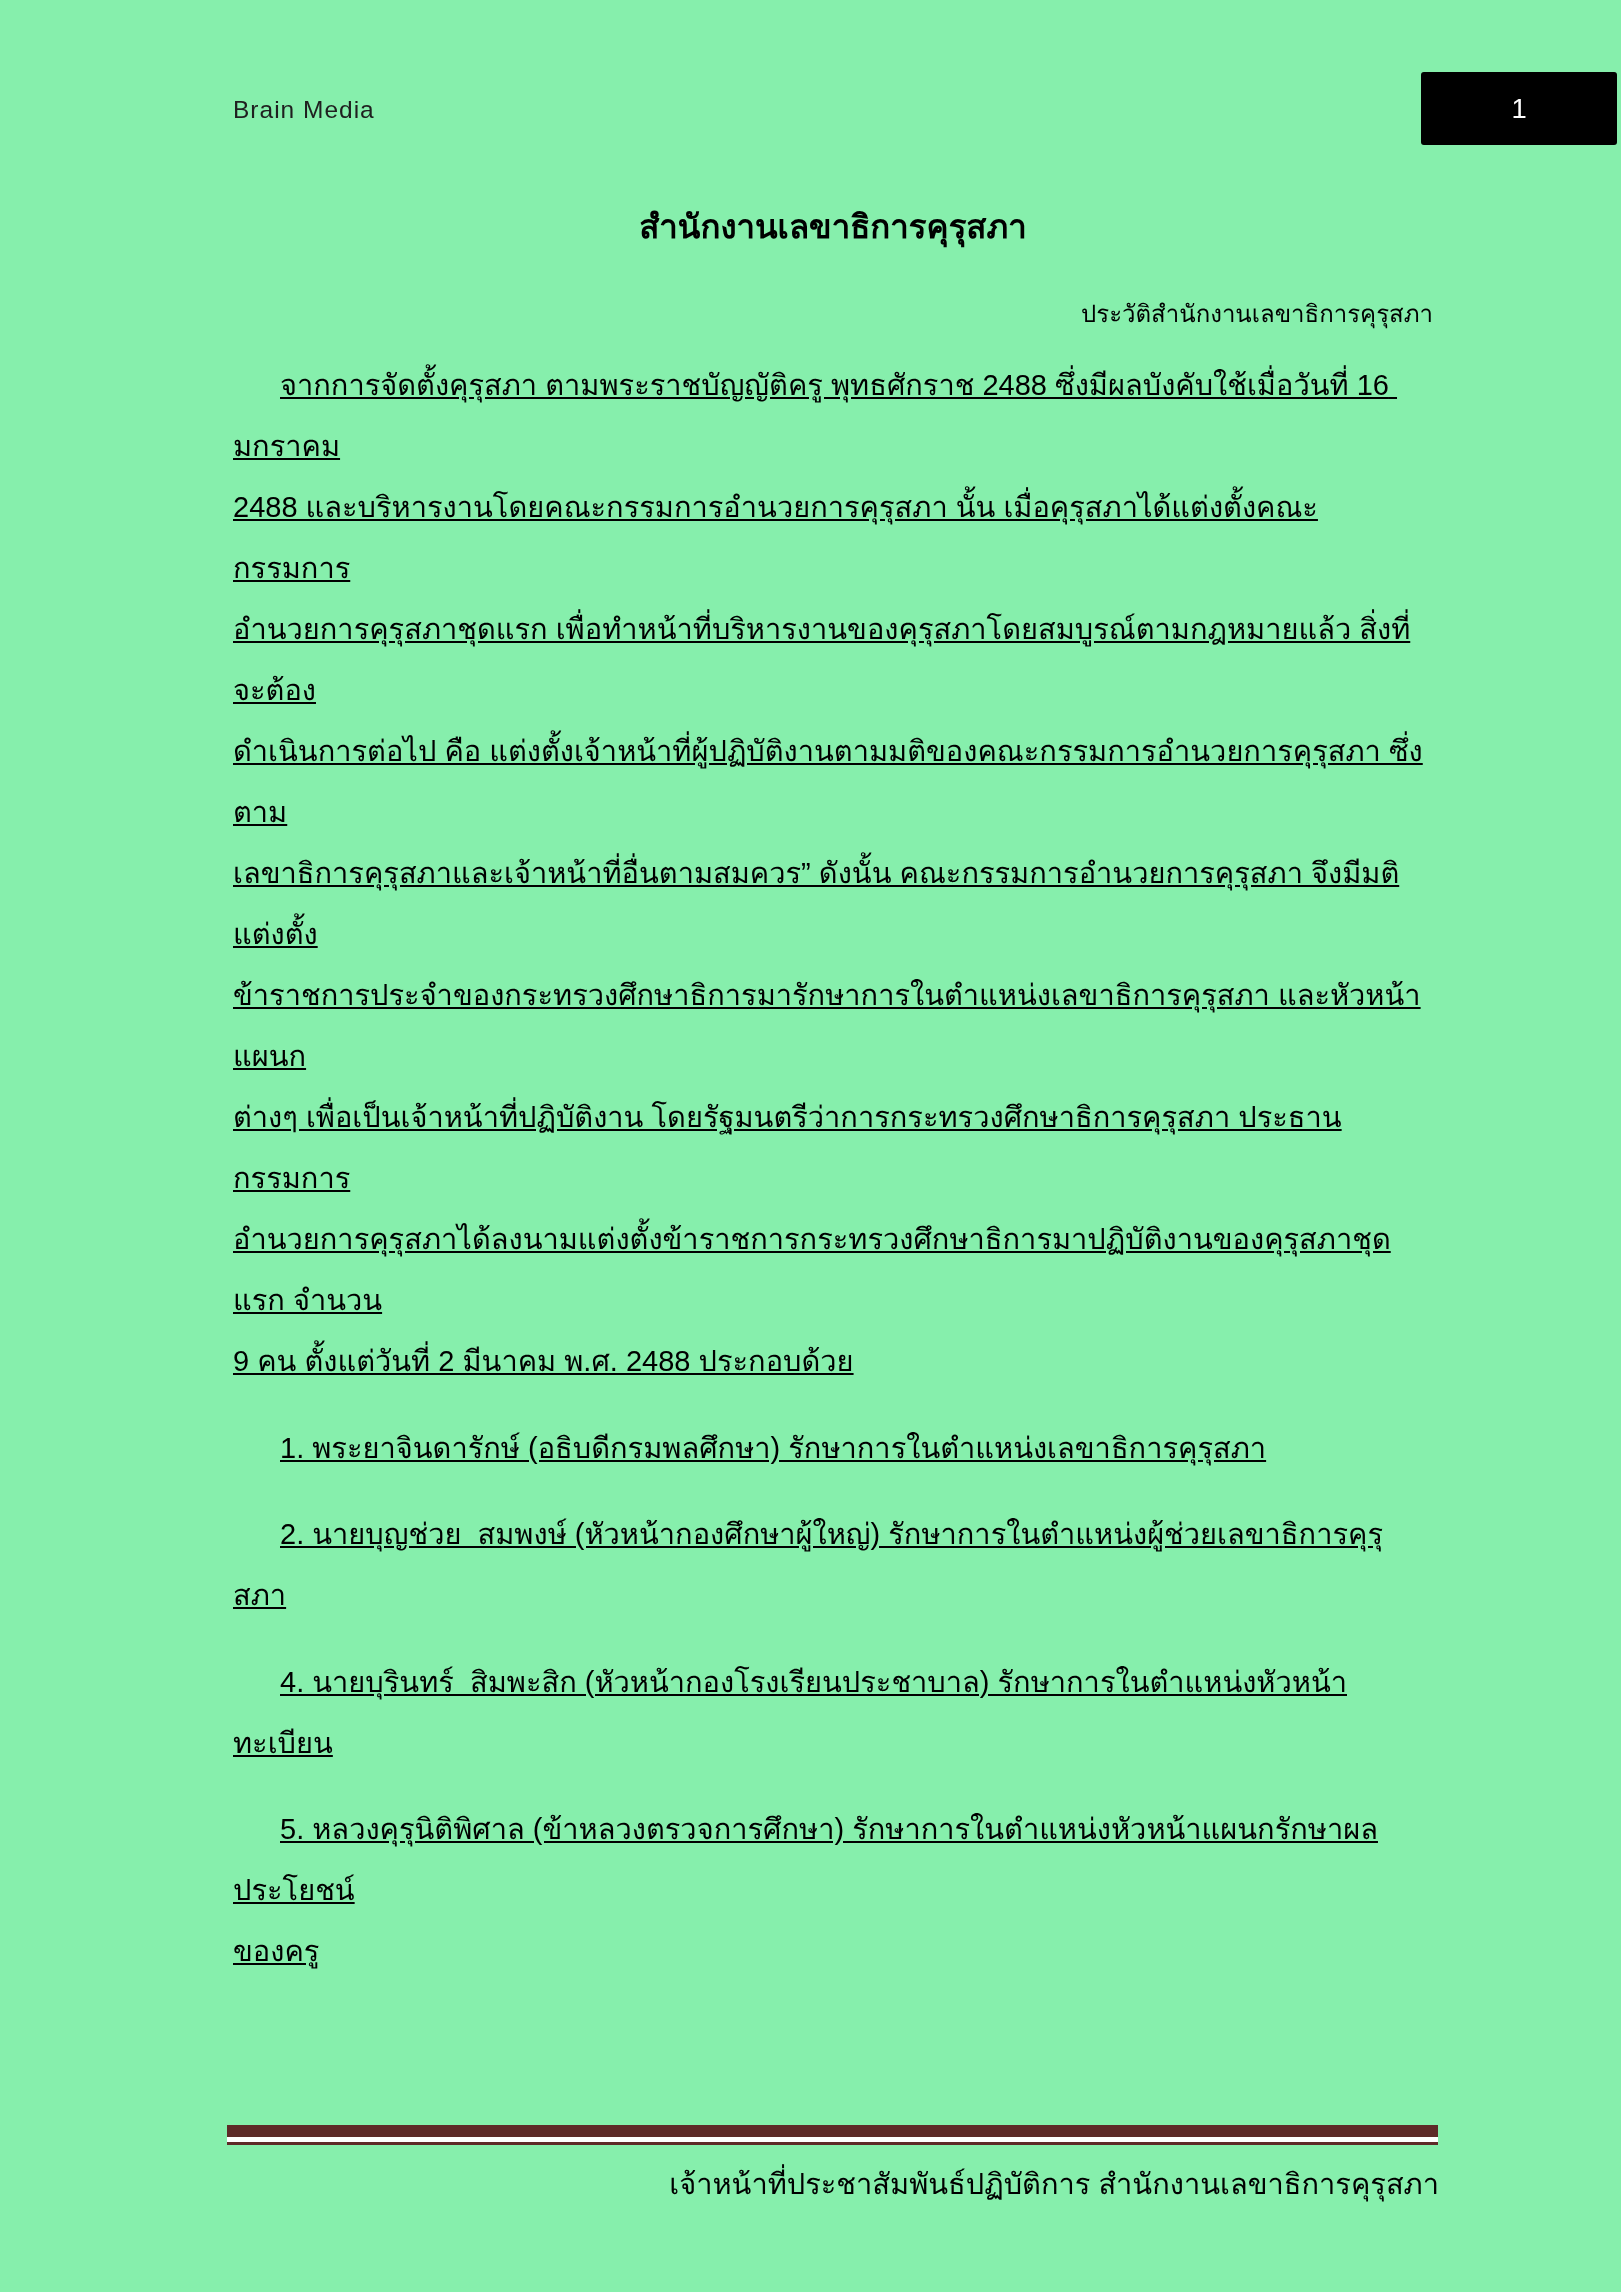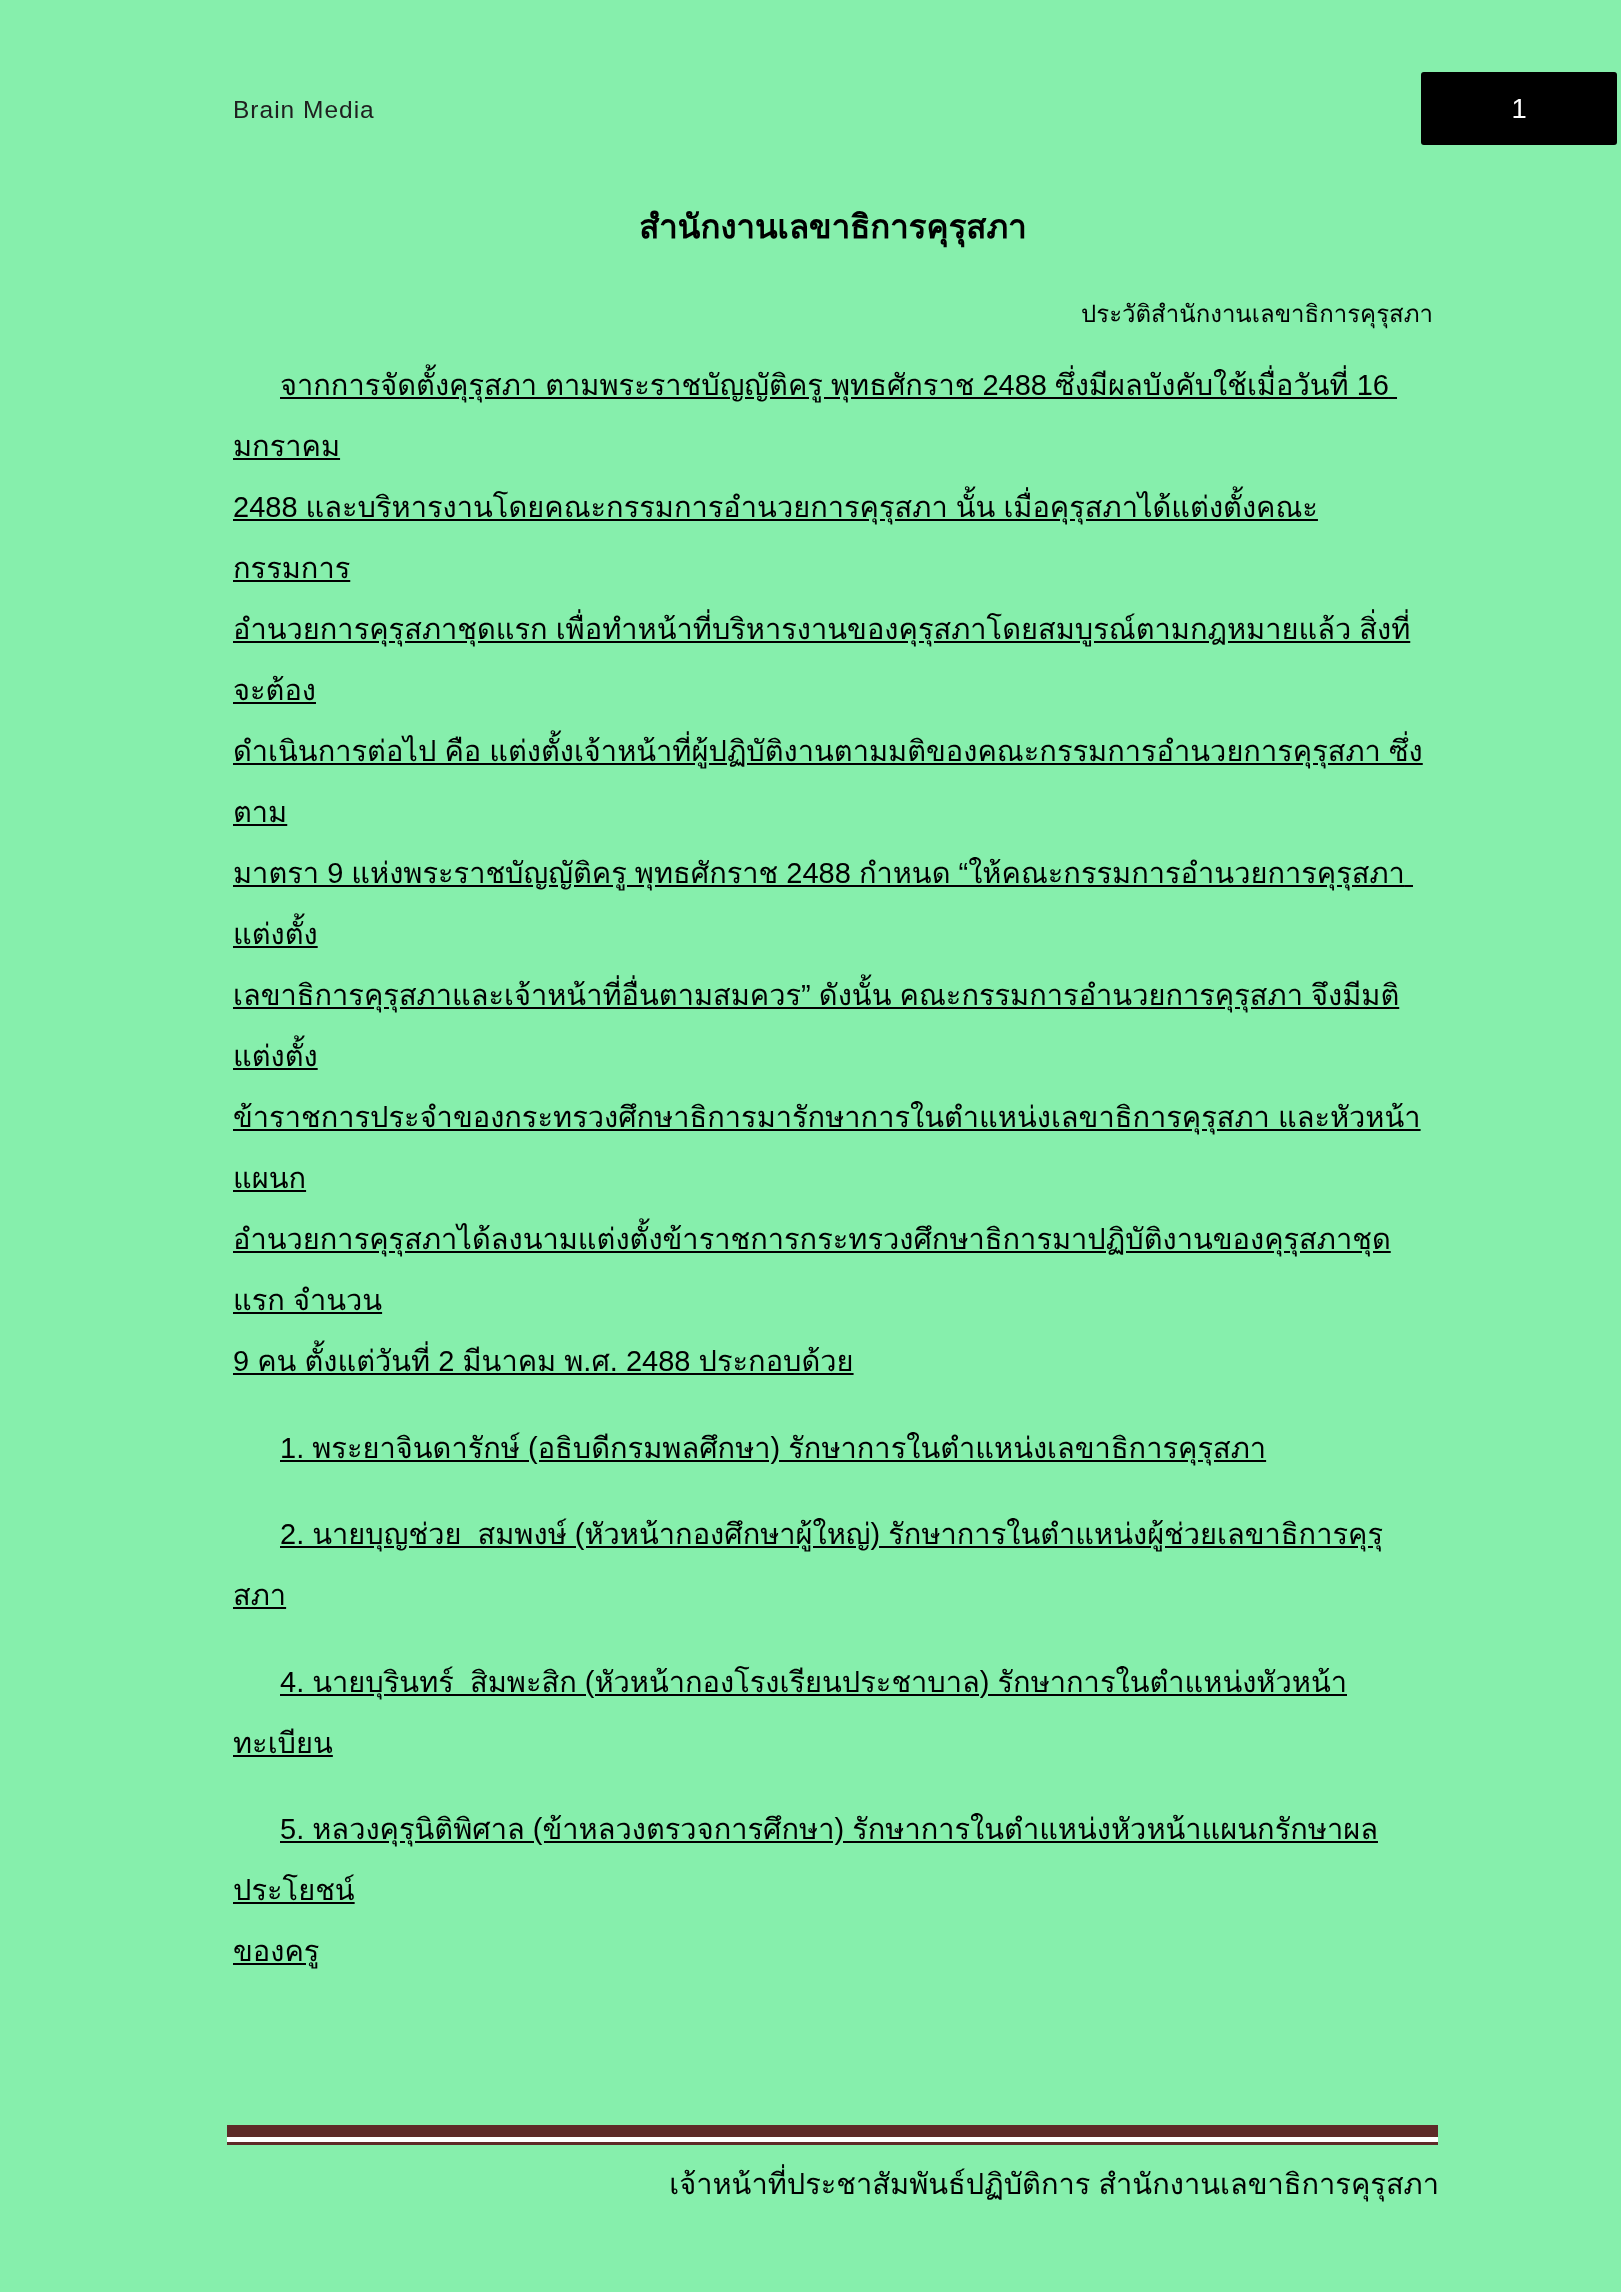--- a/index.html
+++ b/index.html
@@ -110,23 +110,23 @@
 
   <div class="section-heading">ประวัติสำนักงานเลขาธิการคุรุสภา</div>
 
   <div class="content">
 
     <div class="para indent-first">
         <div class="line">จากการจัดตั้งคุรุสภา ตามพระราชบัญญัติครู พุทธศักราช 2488 ซึ่งมีผลบังคับใช้เมื่อวันที่ 16 มกราคม</div>
         <div class="line">2488 และบริหารงานโดยคณะกรรมการอำนวยการคุรุสภา นั้น เมื่อคุรุสภาได้แต่งตั้งคณะกรรมการ</div>
         <div class="line">อำนวยการคุรุสภาชุดแรก เพื่อทำหน้าที่บริหารงานของคุรุสภาโดยสมบูรณ์ตามกฎหมายแล้ว สิ่งที่จะต้อง</div>
         <div class="line">ดำเนินการต่อไป คือ แต่งตั้งเจ้าหน้าที่ผู้ปฏิบัติงานตามมติของคณะกรรมการอำนวยการคุรุสภา ซึ่งตาม</div>
-        <div class="line">มาตรา 9 แห่งพระราชบัญญัติครู พุทธศักราช 2488 กำหนด “ให้คณะกรรมการอำนวยการคุรุสภา แต่งตั้ง</div>
         <div class="line">เลขาธิการคุรุสภาและเจ้าหน้าที่อื่นตามสมควร” ดังนั้น คณะกรรมการอำนวยการคุรุสภา จึงมีมติแต่งตั้ง</div>
         <div class="line">ข้าราชการประจำของกระทรวงศึกษาธิการมารักษาการในตำแหน่งเลขาธิการคุรุสภา และหัวหน้าแผนก</div>
+        <div class="line">ต่างๆ เพื่อเป็นเจ้าหน้าที่ปฏิบัติงาน โดยรัฐมนตรีว่าการกระทรวงศึกษาธิการคุรุสภา ประธานกรรมการ</div>
         <div class="line">อำนวยการคุรุสภาได้ลงนามแต่งตั้งข้าราชการกระทรวงศึกษาธิการมาปฏิบัติงานของคุรุสภาชุดแรก จำนวน</div>
         <div class="line">9 คน ตั้งแต่วันที่ 2 มีนาคม พ.ศ. 2488 ประกอบด้วย</div>
       </div>
 
     <div class="para indent-first">
         <div class="line">1. พระยาจินดารักษ์ (อธิบดีกรมพลศึกษา) รักษาการในตำแหน่งเลขาธิการคุรุสภา</div>
       </div>
 
     <div class="para indent-first">
         <div class="line">2. นายบุญช่วย  สมพงษ์ (หัวหน้ากองศึกษาผู้ใหญ่) รักษาการในตำแหน่งผู้ช่วยเลขาธิการคุรุสภา</div>

